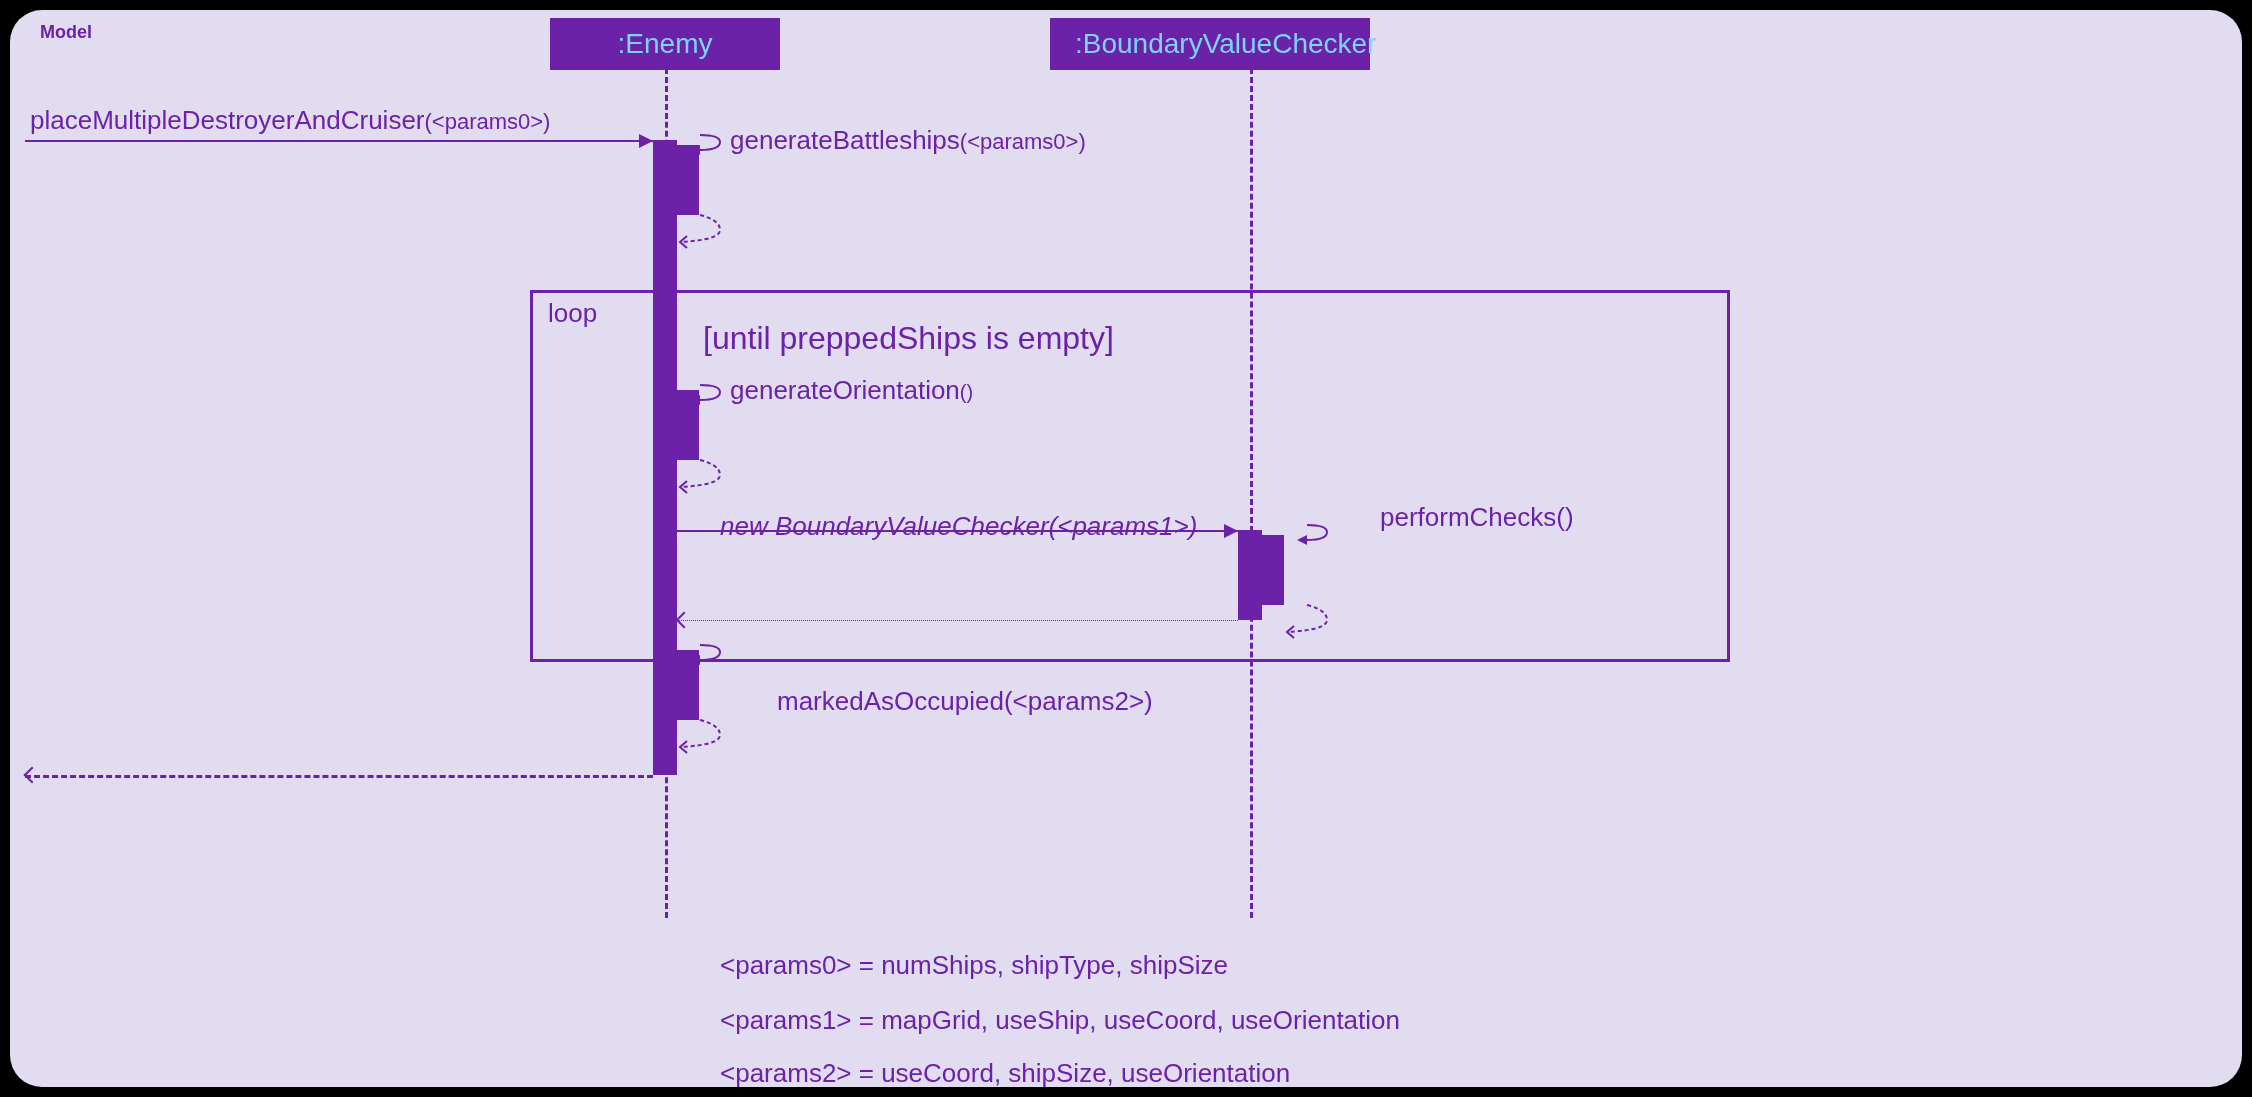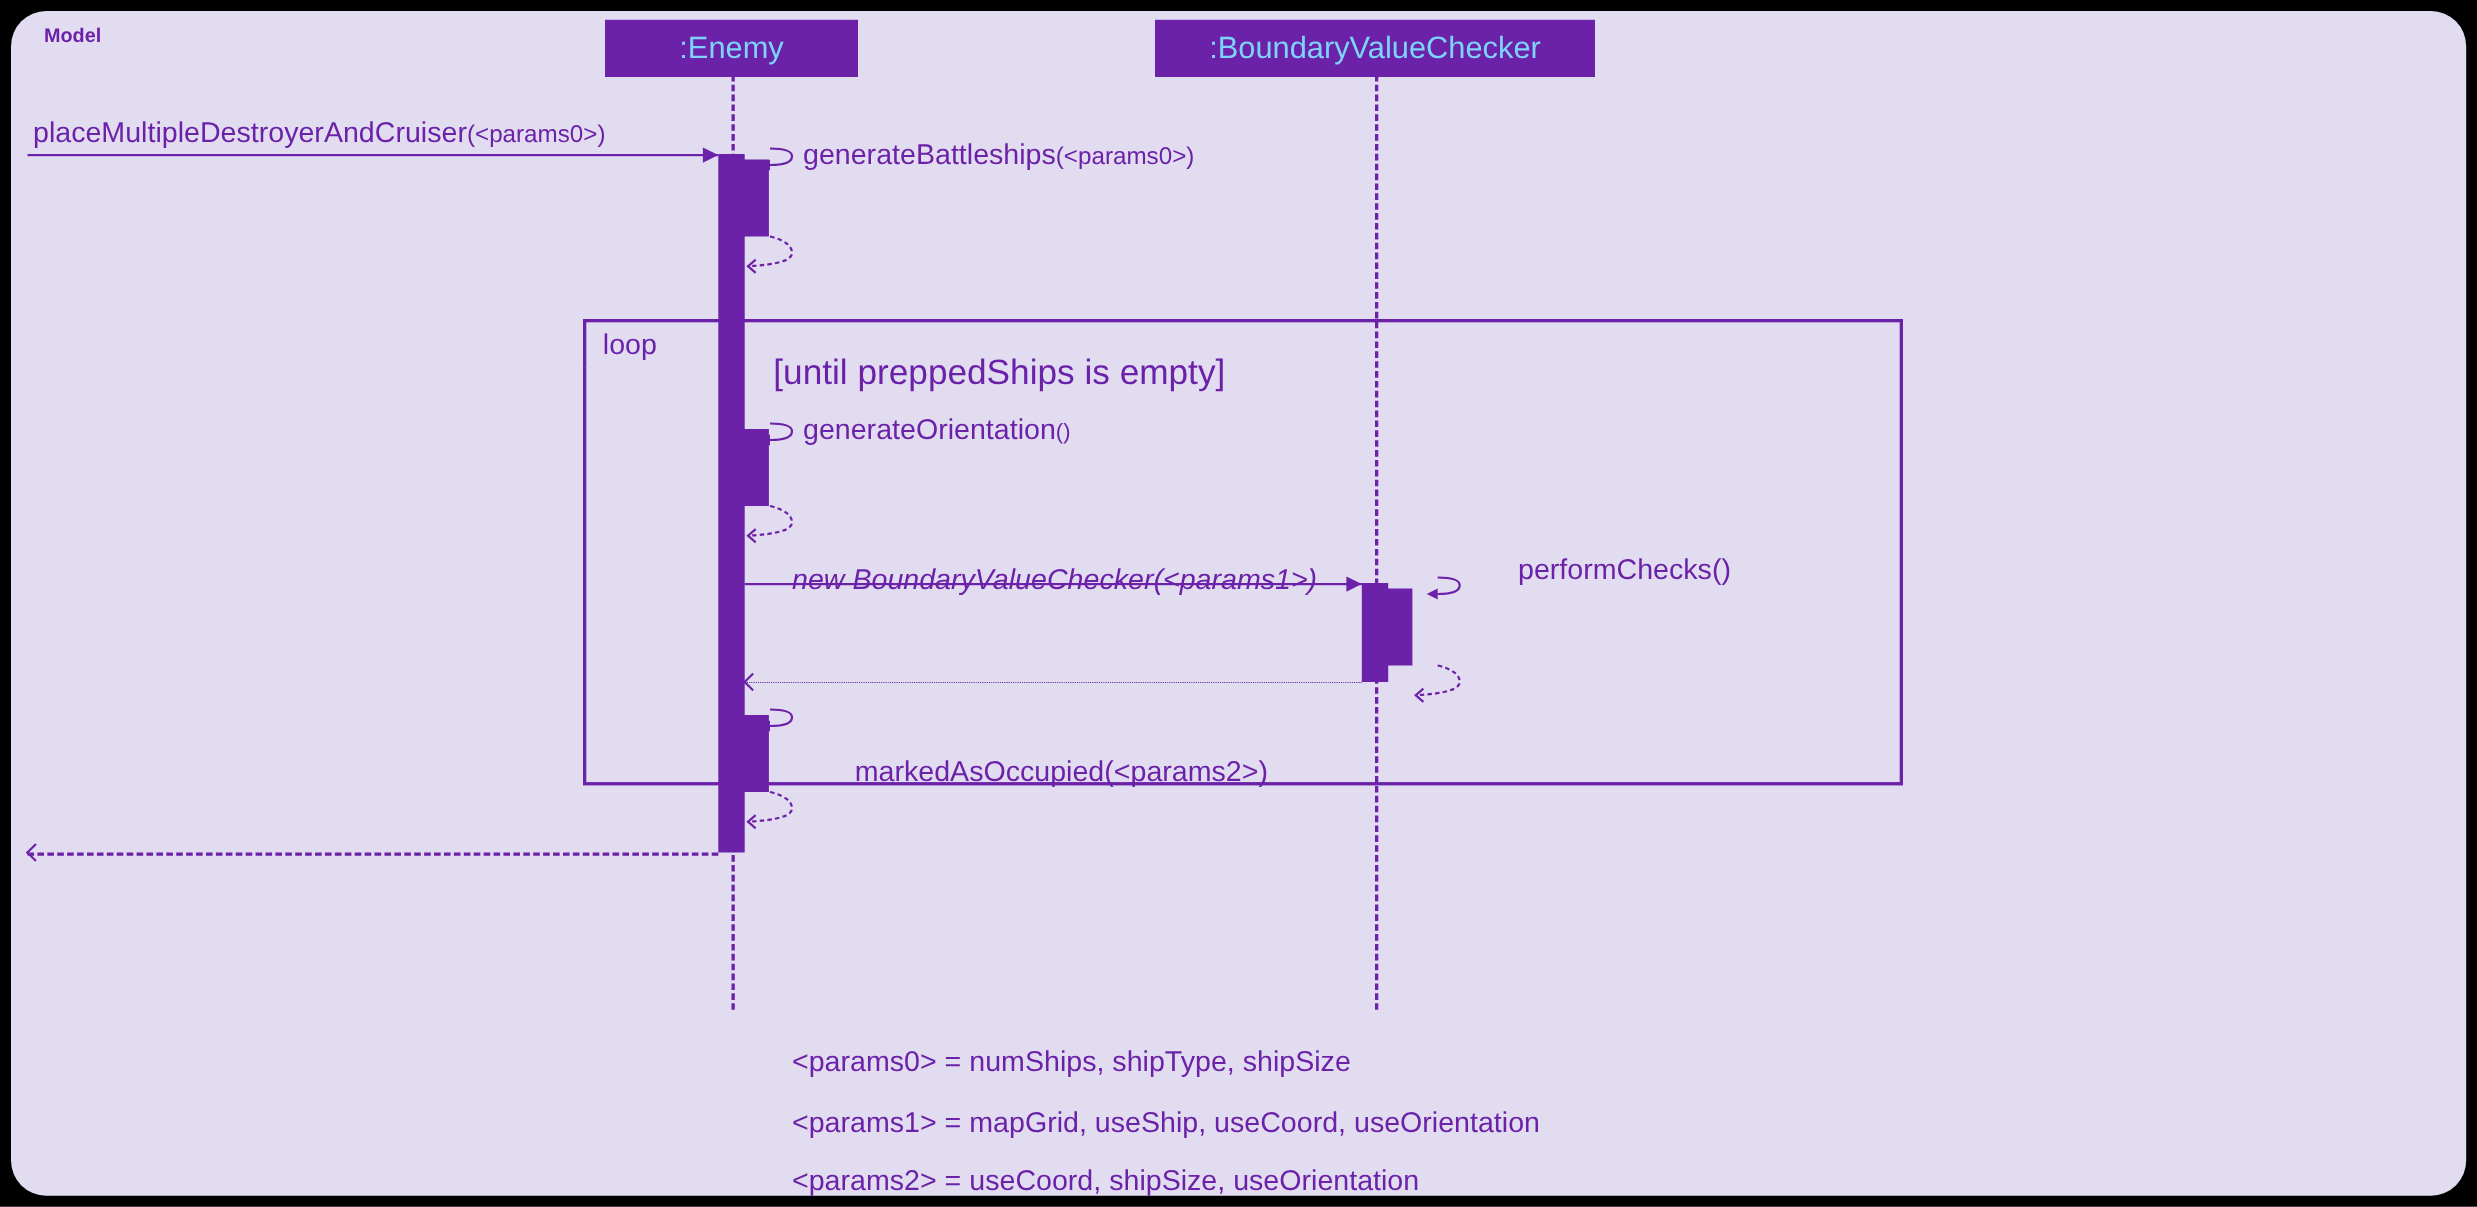--- a/index.html
+++ b/index.html
@@ -29,21 +29,21 @@
     }
     .lifeline-header {
       position: absolute;
       background: #6b21a8;
       color: #7dd3fc;
       font-size: 28px;
       padding: 10px 25px;
       text-align: center;
     }
     .lifeline-enemy { top: 8px; left: 540px; width: 230px; }
-    .lifeline-bvc { top: 8px; left: 1040px; width: 400px; }
+    .lifeline-bvc { top: 8px; left: 1040px; width: 320px; }
     .lifeline-dash {
       position: absolute;
       border-left: 3px dashed #6b21a8;
       width: 0;
     }
     .lifeline-dash-enemy { left: 655px; top: 58px; height: 850px; }
     .lifeline-dash-bvc { left: 1240px; top: 58px; height: 850px; }
     .activation {
       position: absolute;
       background: #6b21a8;
@@ -77,21 +77,21 @@
       border-top: 2px solid #6b21a8;
       border-left: 2px solid #6b21a8;
       transform: rotate(-45deg);
     }
     .loop-frame {
       position: absolute;
       border: 3px solid #6b21a8;
       left: 520px;
       top: 280px;
       width: 1200px;
-      height: 424px;
+      height: 372px;
     }
     .loop-tab {
       position: absolute;
       left: -3px;
       top: -3px;
       background: #e2dcf0;
       border: 3px solid #6b21a8;
       border-bottom: none;
       border-right: none;
       padding: 5px 25px 5px 15px;

